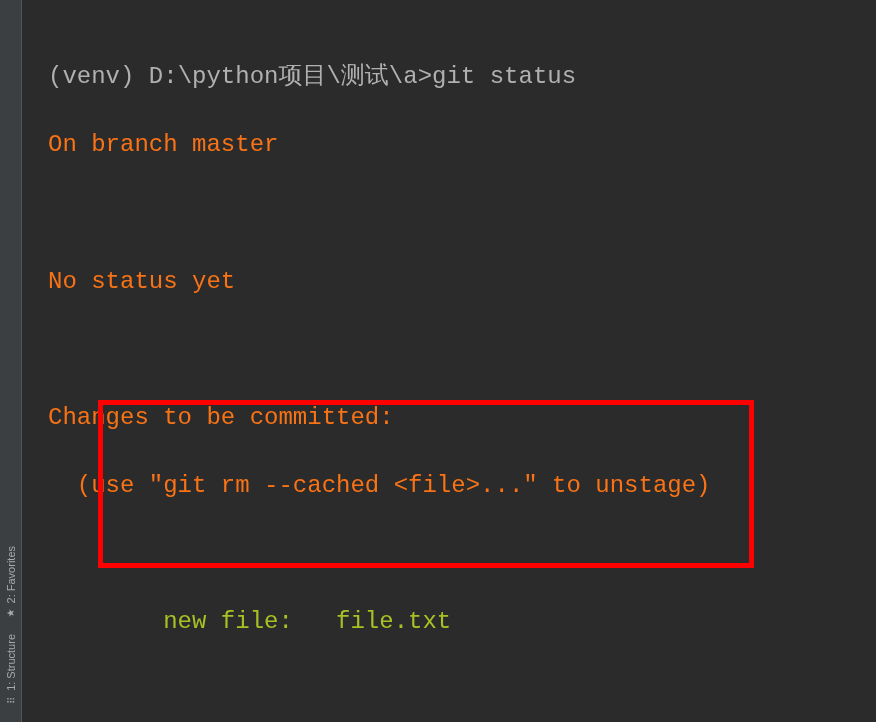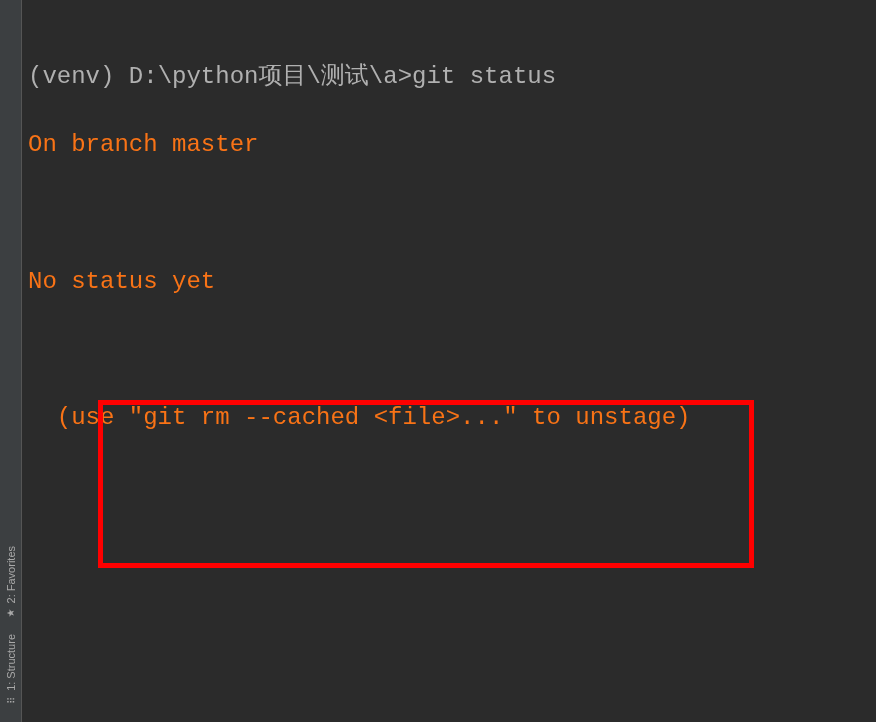--- a/index.html
+++ b/index.html
@@ -64,21 +64,21 @@
   .staged { color: #a8c023; }
   .highlight-box {
     position: absolute;
     border: 5px solid #ff0000;
     left: 76px;
     top: 400px;
     width: 656px;
     height: 168px;
     pointer-events: none;
   }
-  .line { display: block; }
+  .line { display: block; margin-left: 20px; }
 </style>
 </head>
 <body>
 
 <div class="container">
 
   <div class="sidebar">
     <div class="side-tab">
       <span class="star">★</span>
       <span>2: Favorites</span>
@@ -88,22 +88,24 @@
       <span>1: Structure</span>
     </div>
   </div>
 
   <div class="terminal">
 <span class="line"><span class="prompt-env">(venv) </span><span class="prompt-path">D:\python项目\测试\a&gt;</span><span class="cmd">git status</span></span>
 <span class="line output">On branch master</span>
 <span class="line output"> </span>
 <span class="line output">No status yet</span>
 <span class="line output"> </span>
+<span class="line output">Changes to be committed:</span>
 <span class="line output">  (use "git rm --cached &lt;file&gt;..." to unstage)</span>
 <span class="line output"> </span>
+<span class="line staged">        new file:   file.txt</span>
 <span class="line output"> </span>
 
 
 
     <div class="highlight-box"></div>
   </div>
 
 </div>
 
 </body></html>

